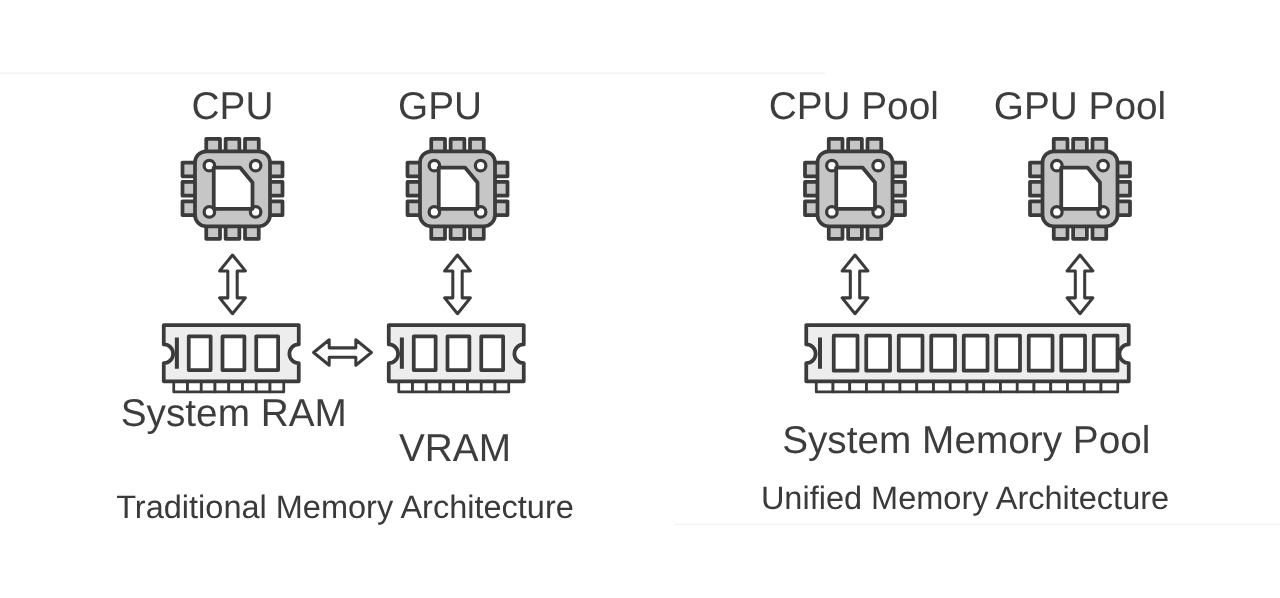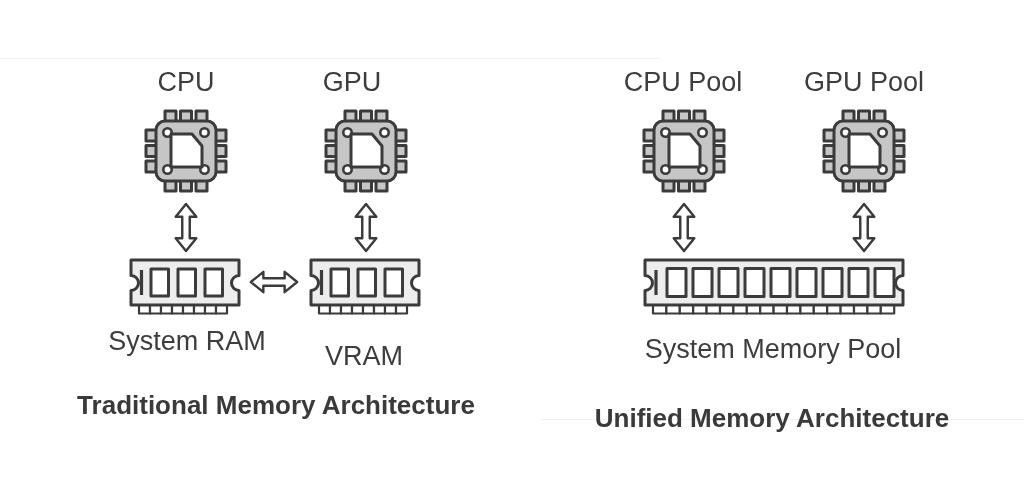--- a/index.html
+++ b/index.html
@@ -7,25 +7,25 @@
     width:1024px;height:478px;background:#ffffff;overflow:hidden;
     font-family:"Liberation Sans","DejaVu Sans",sans-serif;
     -webkit-font-smoothing:antialiased;
   }
   .stage{position:relative;width:1024px;height:478px;background:#ffffff;}
   .edge{position:absolute;height:1px;background:#f1f1f1;}
   .edge.top{left:0;top:58px;width:660px;}
   .edge.bottom{left:540px;top:419px;width:484px;}
   .lbl{
     position:absolute;transform:translateX(-50%);
-    font-size:27px;color:#3d3d3d;white-space:nowrap;line-height:1.1;
+    font-size:31px;color:#3d3d3d;white-space:nowrap;line-height:1.1;
   }
   .title{
     position:absolute;transform:translateX(-50%);
-    font-size:26px;font-weight:700;color:#3a3a3a;white-space:nowrap;line-height:1.1;
+    font-size:26px;font-weight:400;color:#3a3a3a;white-space:nowrap;line-height:1.1;
   }
   .icon{position:absolute;}
   svg{display:block;}
   .defs{position:absolute;width:0;height:0;}
 </style>
 </head>
 <body>
 
 <div class="stage">
 
@@ -162,21 +162,21 @@
       <svg width="50" height="30">
           <use href="#arrow-h"></use>
         </svg>
     </div>
     <div class="icon" style="left:305px;top:258px">
       <svg width="120" height="58">
           <use href="#ram-small"></use>
         </svg>
     </div>
 
-    <div class="lbl" style="left:187px;top:327px">System RAM</div>
+    <div class="lbl" style="left:187px;top:314px">System RAM</div>
     <div class="lbl" style="left:364px;top:342px">VRAM</div>
 
     <h2 class="title" style="left:276px;top:391px;margin:0">Traditional Memory Architecture</h2>
   </section>
 
   <section>
     <div class="lbl" style="left:683px;top:68px">CPU Pool</div>
     <div class="lbl" style="left:864px;top:68px">GPU Pool</div>
 
     <div class="icon" style="left:642px;top:109px">
@@ -202,16 +202,16 @@
     </div>
 
     <div class="icon" style="left:639px;top:258px">
       <svg width="270" height="58">
           <use href="#ram-wide"></use>
         </svg>
     </div>
 
     <div class="lbl" style="left:773px;top:335px">System Memory Pool</div>
 
-    <h2 class="title" style="left:772px;top:404px;margin:0">Unified Memory Architecture</h2>
+    <h2 class="title" style="left:772px;top:384px;margin:0">Unified Memory Architecture</h2>
   </section>
 
 </div>
 
 </body></html>

